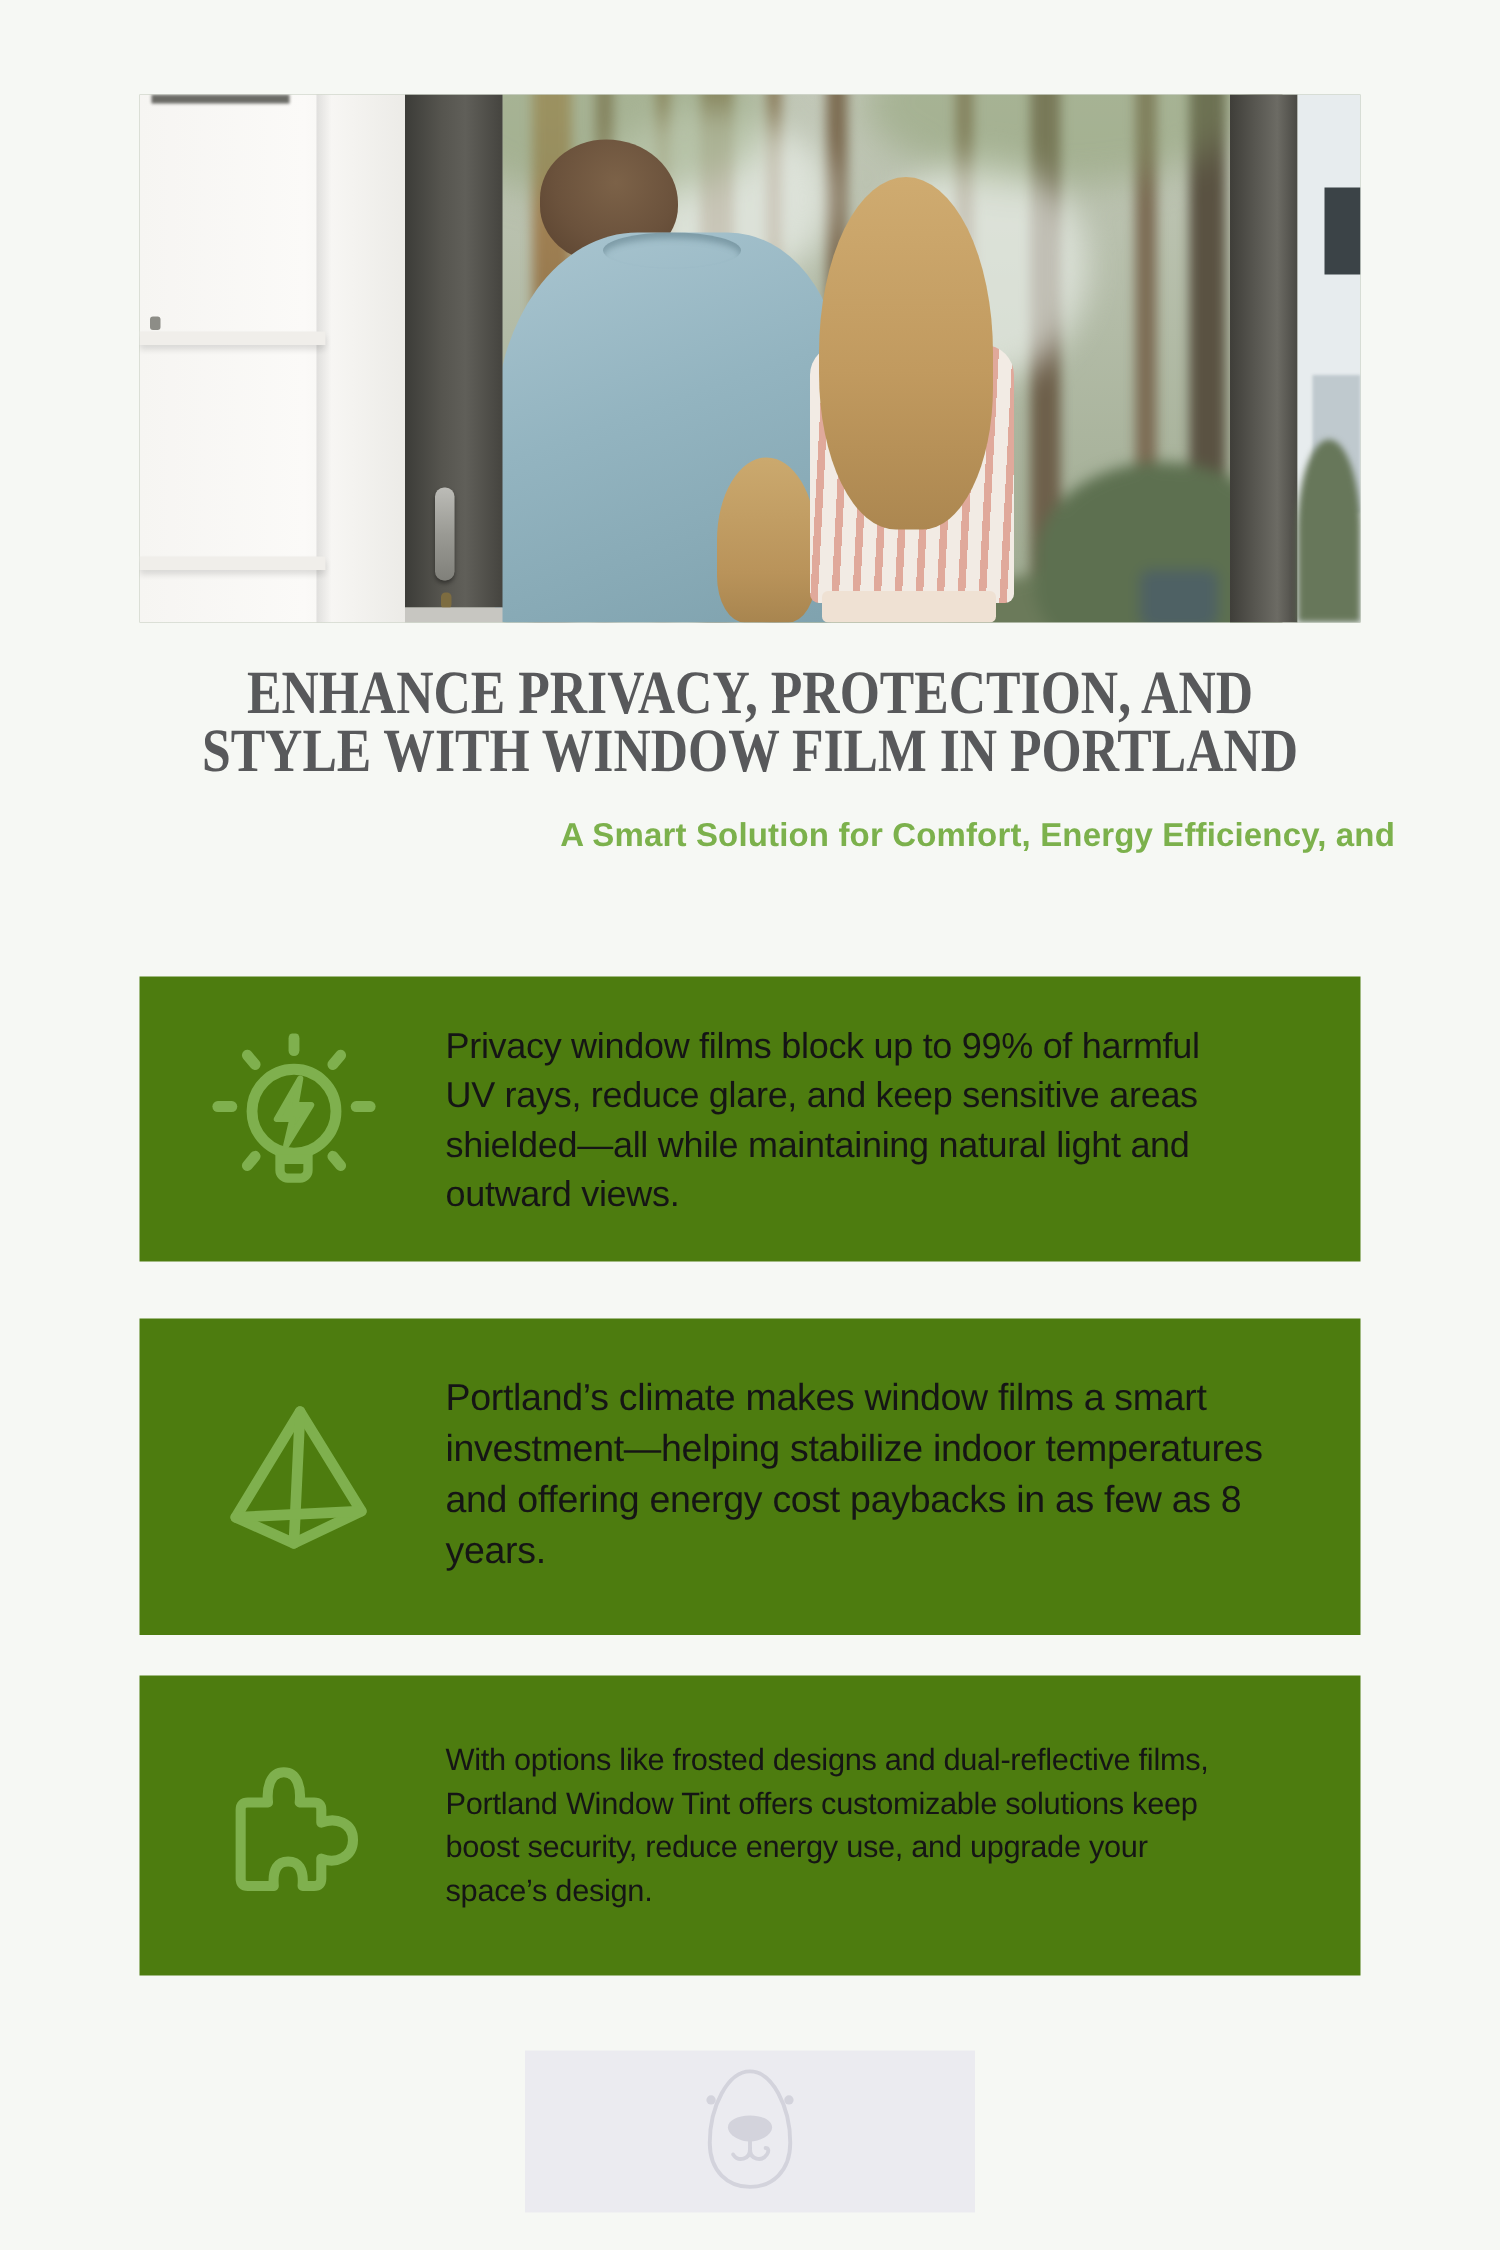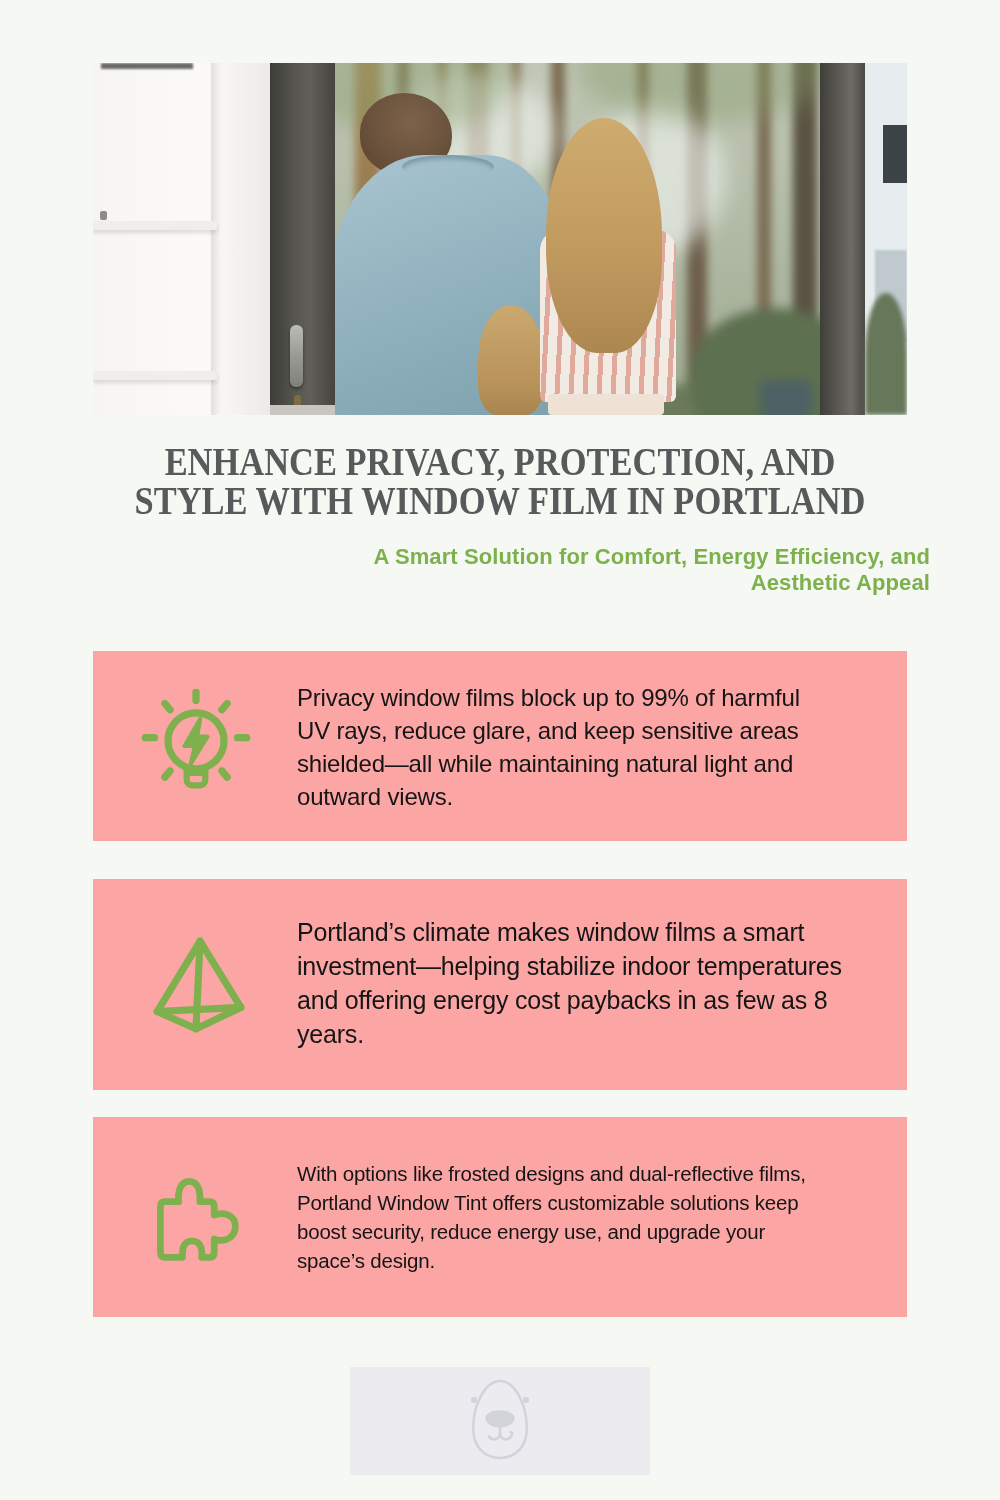--- a/index.html
+++ b/index.html
@@ -72,21 +72,21 @@
   .headline { left:0; top:442px; width:1000px; text-align:center;
               font-family:"Liberation Serif", serif; font-weight:700;
               font-size:41px; line-height:39px; color:#58595b;
               transform:scaleX(.84); transform-origin:50% 0; }
   .headline span { display:block; }
   .subtitle { left:70px; top:544px; width:860px; text-align:right;
               font-size:22px; line-height:26px; color:#7cb14c; letter-spacing:.1px; }
   .subtitle span { display:block; }
 
   
-  .card { left:93px; width:814px; background:#fca5a5; }
+  .card { left:93px; width:814px; background:#4d7c0f; }
   .card-1 { top:651px; height:190px; }
   .card-2 { top:879px; height:211px; }
   .card-3 { top:1117px; height:200px; }
   .card-icon { position:absolute; }
   .card-text { position:absolute; color:#151515; letter-spacing:-.2px; }
   .card-1 .card-icon { left:46px; top:38px; width:114px; height:114px; }
   .card-1 .card-text { left:204px; top:30px; width:540px; font-size:24px; line-height:33px; }
   .card-2 .card-icon { left:54px; top:54px; width:102px; height:104px; }
   .card-2 .card-text { left:204px; top:36px; width:545px; font-size:25px; line-height:34px; }
   .card-3 .card-icon { left:54px; top:50px; width:96px; height:100px; }
@@ -161,21 +161,20 @@
   <div class="abs sill"></div>
 </div>
 
 <h1 class="abs headline">
   <span>ENHANCE PRIVACY, PROTECTION, AND</span>
   <span>STYLE WITH WINDOW FILM IN PORTLAND</span>
 </h1>
 
 <h2 class="abs subtitle">
   <span>A Smart Solution for Comfort, Energy Efficiency, and</span>
-  <span>Aesthetic Appeal</span>
 </h2>
 
 <section class="abs card card-1">
   <span class="card-icon">
     <svg viewBox="0 0 110 110" width="114" height="114" fill="none" stroke="#7fb04e" stroke-width="7" stroke-linecap="round">
       <circle cx="55" cy="50" r="27"></circle>
       <path d="M59,29 L44,55 L54,55 L50,72 L66,46 L56,46 Z" fill="#7fb04e" stroke-width="4" stroke-linejoin="round"></path>
       <path d="M46,81 h18 v7 a5,5 0 0 1 -5,5 h-8 a5,5 0 0 1 -5,-5 z" stroke-width="6"></path>
       <line x1="55" y1="3" x2="55" y2="11"></line>
       <line x1="25" y1="14" x2="30" y2="20"></line>

